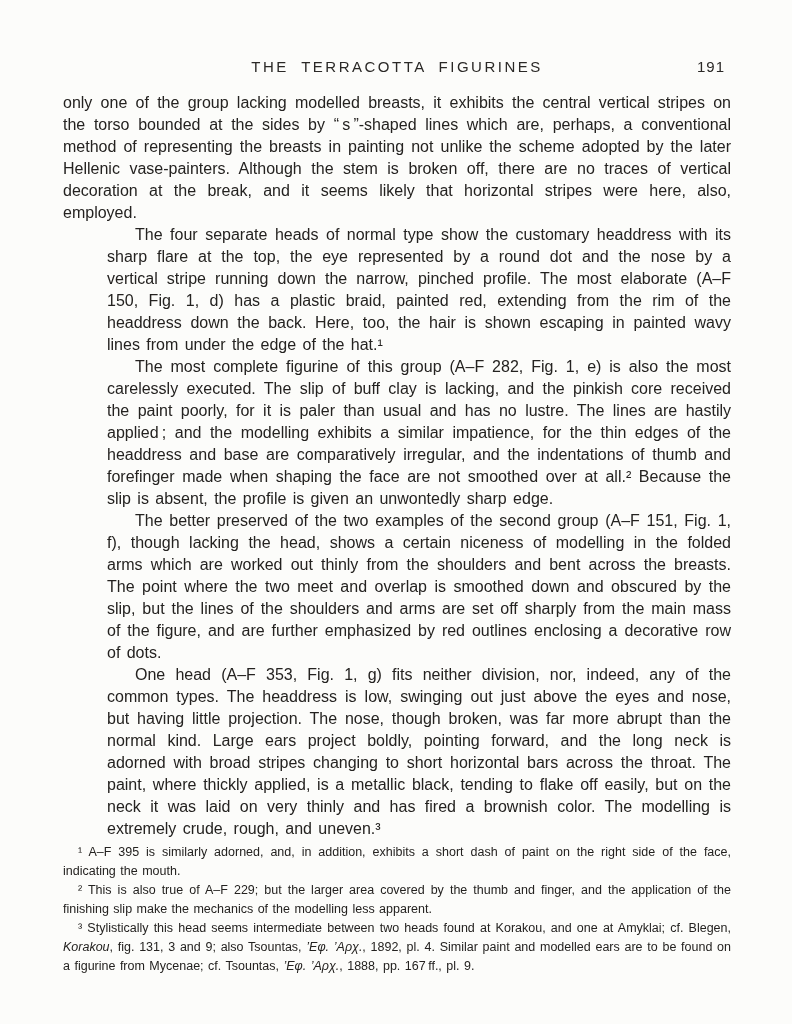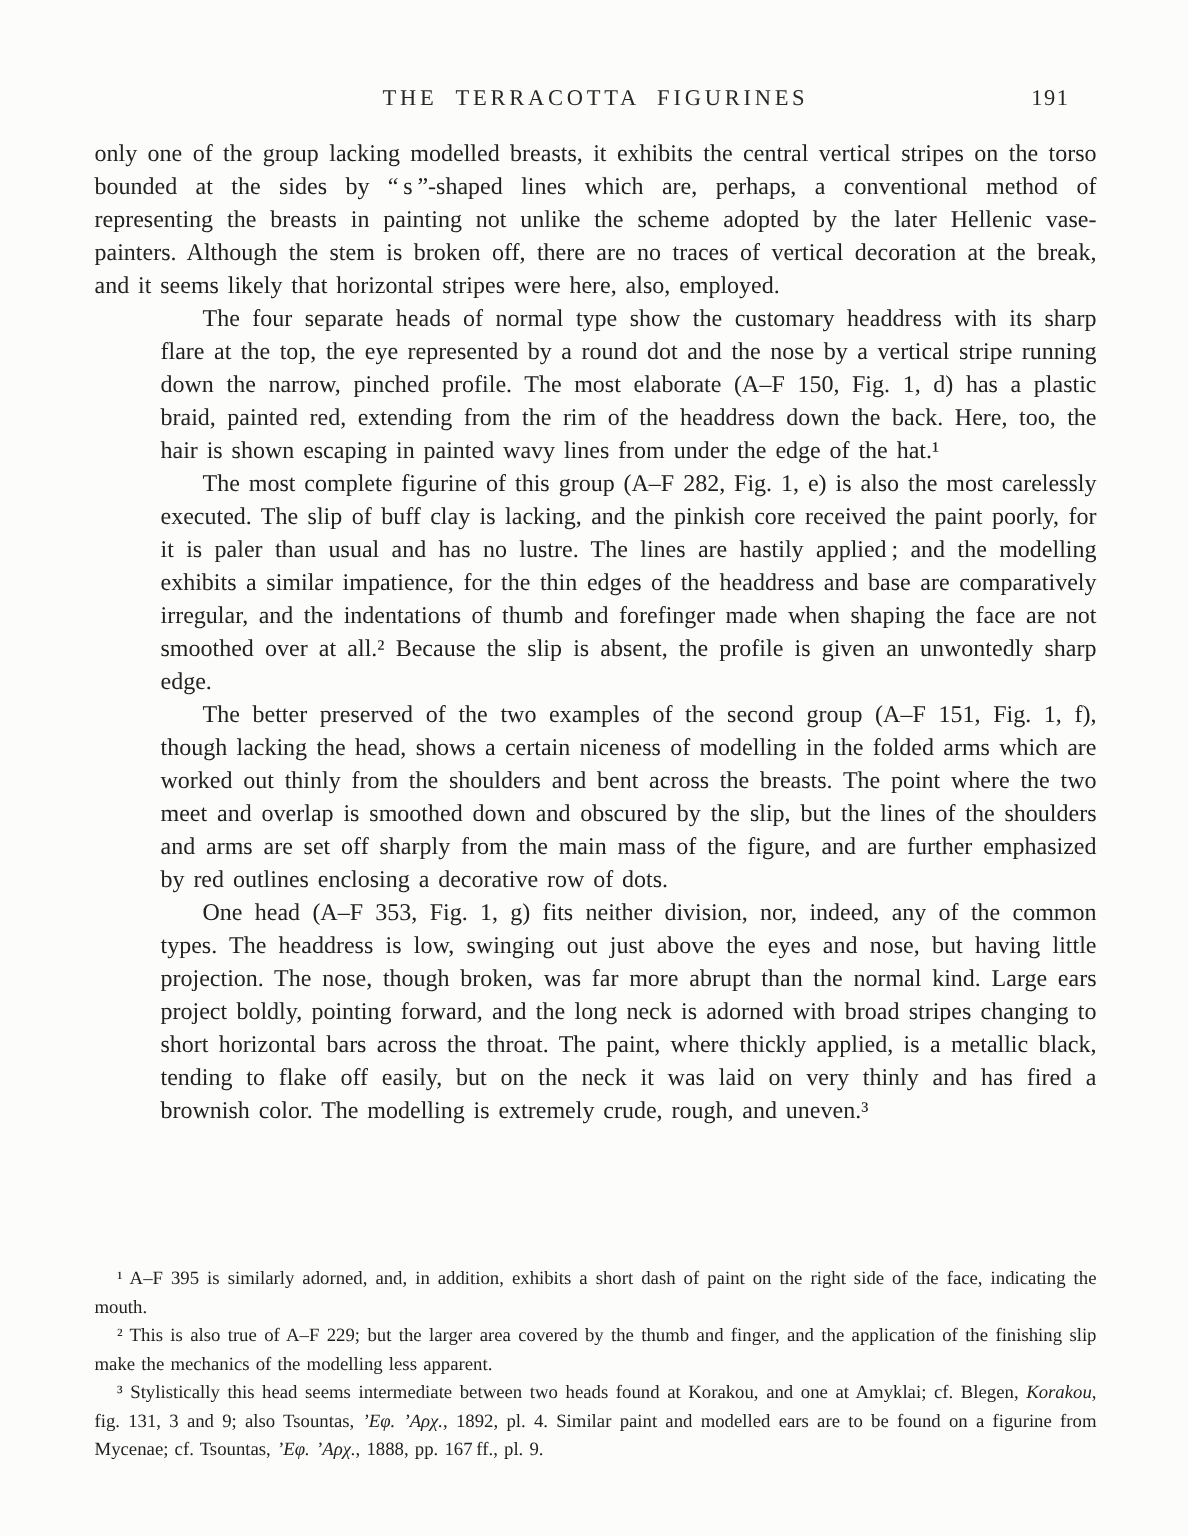--- a/index.html
+++ b/index.html
@@ -7,40 +7,40 @@
     padding: 0;
     background: #e9e8e5;
   }
   .page {
     position: relative;
     width: 792px;
     height: 1024px;
     margin: 0 auto;
     background: #fcfcfa;
     color: #242220;
-    font-family: Liberation Serif, serif;
+    font-family: Liberation Sans, sans-serif;
     overflow: hidden;
   }
   .running-header {
     position: absolute;
     top: 58px;
     left: 63px;
     width: 668px;
     height: 22px;
   }
   .header-title {
     text-align: center;
     font-size: 15px;
     letter-spacing: 2.5px;
     word-spacing: 6px;
     color: #2a2826;
   }
   .page-number {
     position: absolute;
-    right: 18px;
+    right: 6px;
     top: 0;
     font-size: 15px;
     letter-spacing: 1px;
     color: #2a2826;
   }
   .text-block {
     position: absolute;
     top: 92px;
     left: 63px;
     width: 668px;

